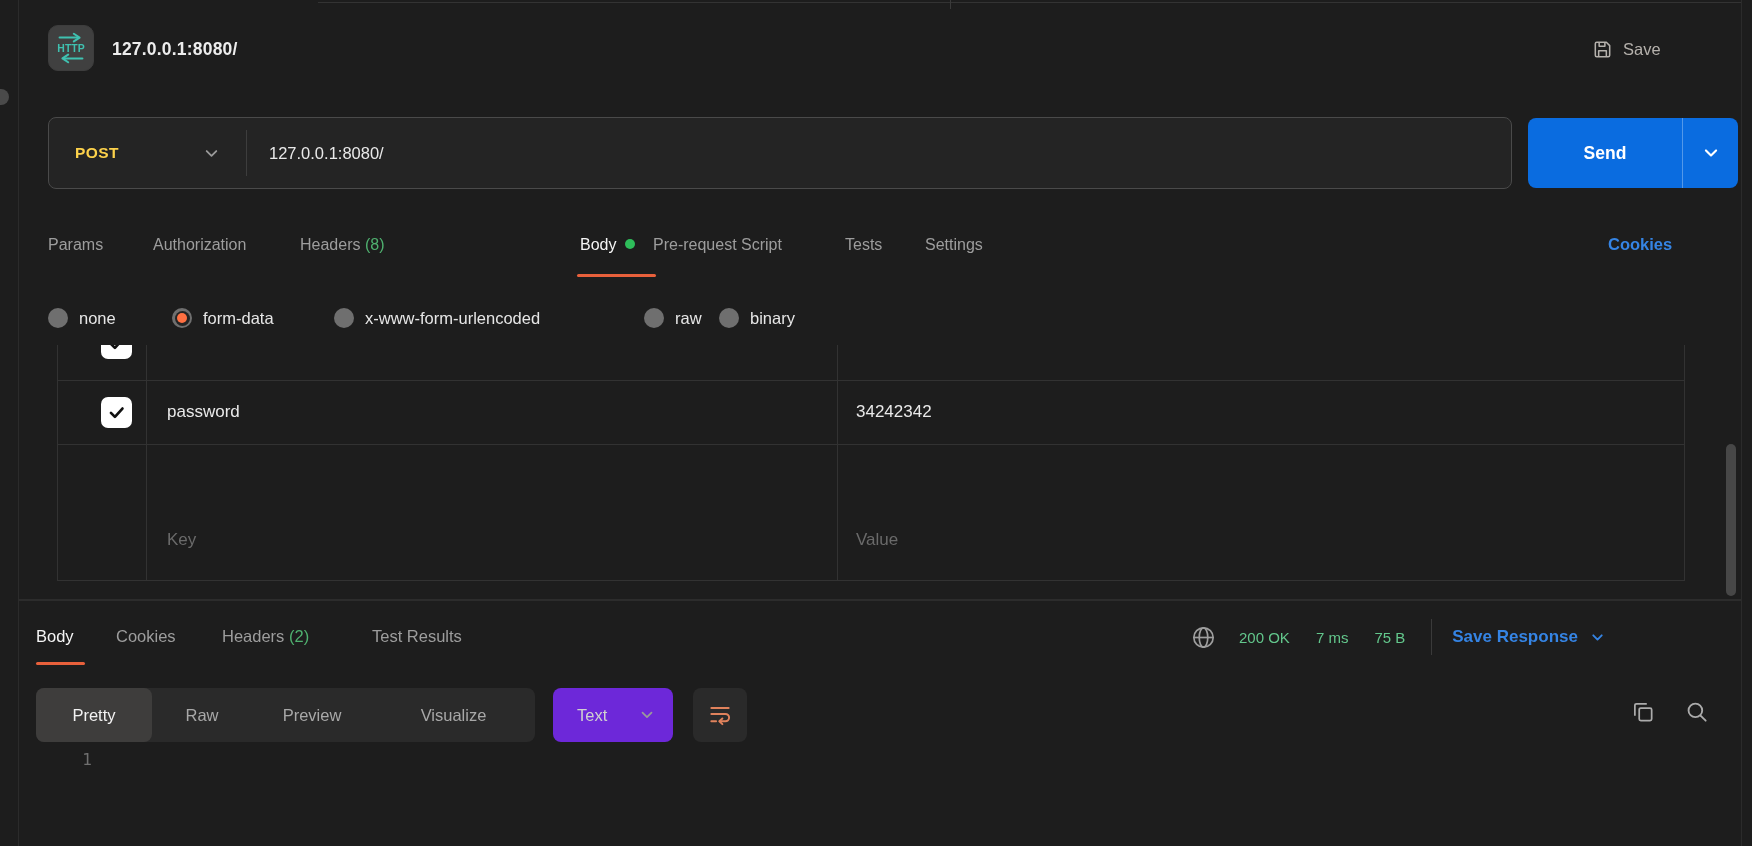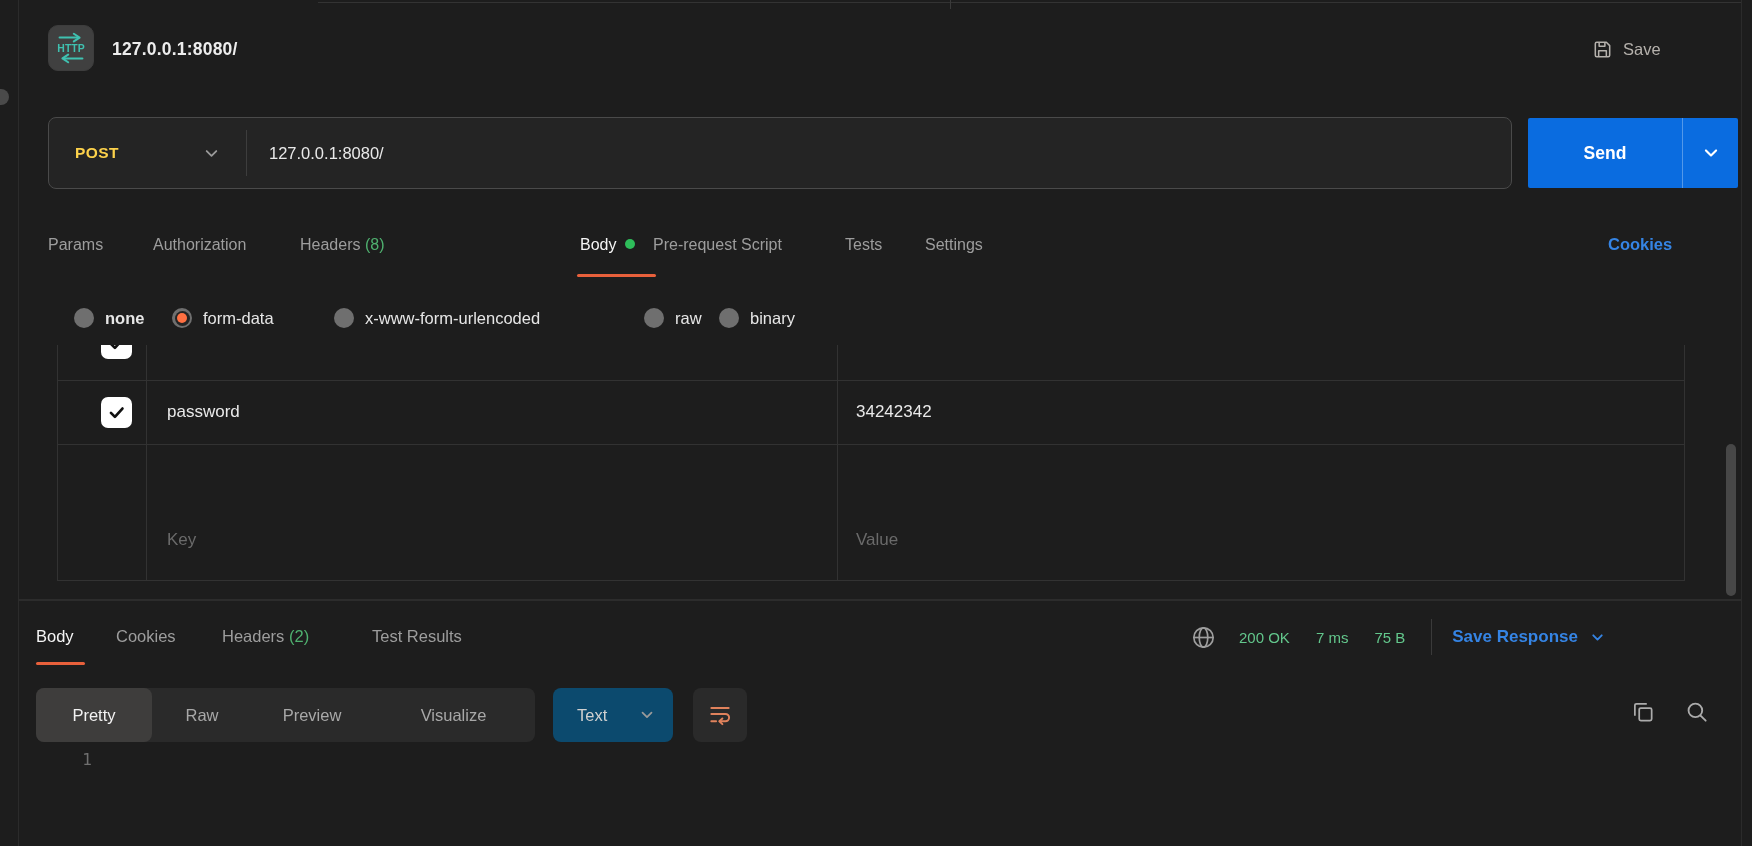--- a/index.html
+++ b/index.html
@@ -27,21 +27,21 @@
 
   
   .url-bar { left:48px; top:117px; width:1464px; height:72px; border:1px solid #4a4a4a;
     border-radius:8px; background:#242424; display:flex; align-items:center; }
   .method-box { width:197px; height:100%; display:flex; align-items:center; padding-left:26px; cursor:pointer; }
   .method-label { font-size:15.5px; font-weight:700; color:#fdd24b; letter-spacing:.4px; }
   .method-chevron { margin-left:auto; margin-right:26px; display:flex; }
   .url-divider { width:1px; height:46px; background:#3d3d3d; }
   .url-text { padding-left:22px; font-size:16.5px; color:#e9e9e9; }
 
-  .send-btn { left:1528px; top:118px; width:210px; height:70px; border-radius:2px;
+  .send-btn { left:1528px; top:118px; width:210px; height:70px; border-radius:8px;
     background:#0a6ce0; display:flex; align-items:stretch; overflow:hidden; cursor:pointer; }
   .send-main { flex:1; display:flex; align-items:center; justify-content:center;
     color:#fff; font-size:17.5px; font-weight:700; }
   .send-divider { width:1px; background:rgba(255,255,255,.3); margin:0; }
   .send-caret { width:55px; display:flex; align-items:center; justify-content:center; }
 
   
   .rtab { top:236px; font-size:16px; color:#9d9d9d; cursor:pointer; white-space:nowrap; }
   .rtab .count { color:#4fb06f; }
   .rtab.active { color:#f5f5f5; }
@@ -92,21 +92,21 @@
   
   .view-pill { left:36px; top:688px; width:499px; height:54px; background:#2a2a2a;
     border-radius:8px; display:flex; }
   .seg { display:flex; align-items:center; justify-content:center; font-size:16.5px;
     color:#a8a8a8; cursor:pointer; }
   .seg.active { background:#3e3d3c; border-radius:8px; color:#f2f2f2; }
   .seg-pretty { width:116px; }
   .seg-raw { width:100px; }
   .seg-preview { width:120px; }
   .seg-visualize { width:163px; }
-  .format-btn { left:553px; top:688px; width:120px; height:54px; background:#0c4a6e; border-radius:8px;
+  .format-btn { left:553px; top:688px; width:120px; height:54px; background:#6d28d9; border-radius:8px;
     display:flex; align-items:center; padding:0 18px 0 24px; cursor:pointer; }
   .format-label { font-size:16.5px; color:#d0d0d0; flex:1; }
   .wrap-btn { left:693px; top:688px; width:54px; height:54px; background:#2a2a2a; border-radius:8px;
     display:flex; align-items:center; justify-content:center; cursor:pointer; }
   .tool-icon { top:699px; width:26px; height:26px; cursor:pointer; display:flex; }
   .copy-icon { left:1630px; }
   .search-icon { left:1684px; }
 
   .line-number { left:62px; top:750px; width:30px; text-align:right;
     font-family:"DejaVu Sans Mono", monospace; font-size:16px; color:#6f6f6f; }
@@ -172,21 +172,21 @@
   <div class="abs rtab" style="left:48px;">Params</div>
   <div class="abs rtab" style="left:153px;">Authorization</div>
   <div class="abs rtab" style="left:300px;"><span>Headers</span> <span class="count">(8)</span></div>
   <div class="abs rtab active" style="left:580px;"><span>Body</span><span class="body-dot"></span></div>
   <div class="abs rtab" style="left:653px;">Pre-request Script</div>
   <div class="abs rtab" style="left:845px;">Tests</div>
   <div class="abs rtab" style="left:925px;">Settings</div>
   <div class="abs tab-underline"></div>
   <div class="abs cookies-link">Cookies</div>
 
-  <div class="abs radio-opt" style="left:74px;font-weight:bold;">
+  <div class="abs radio-opt" style="left:48px;">
     <span class="radio"></span>
     <span class="radio-label">none</span>
   </div>
   <div class="abs radio-opt" style="left:172px;">
     <span class="radio">
         <span class="gap">
           <span class="dot"></span>
         </span>
       </span>
     <span class="radio-label">form-data</span>

